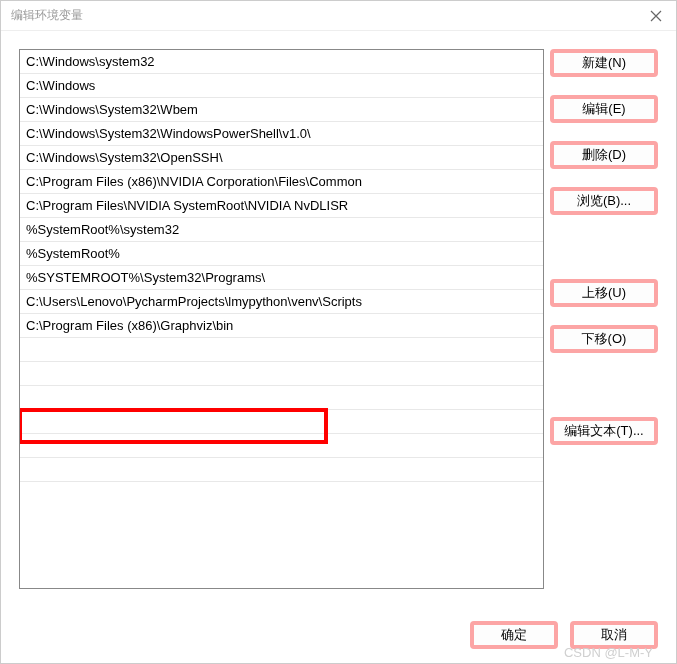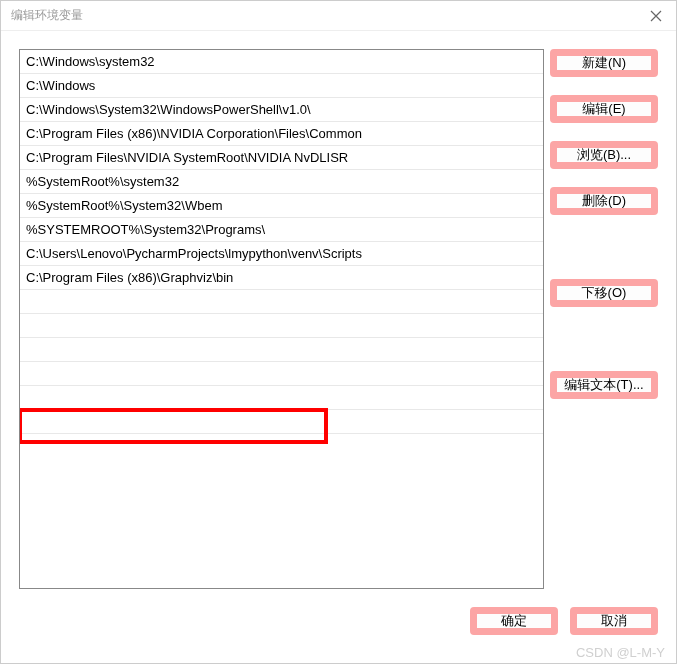--- a/index.html
+++ b/index.html
@@ -79,44 +79,44 @@
       height: 36px;
     }
     .buttons-col {
       width: 108px;
       display: flex;
       flex-direction: column;
       gap: 18px;
     }
     .btn {
       height: 28px;
-      border: 7px solid #fca5a5;
+      border: 4px solid #fca5a5;
       border-radius: 4px;
       background: #fdfdfd;
       font-size: 13px;
       color: #000;
       cursor: pointer;
       display: flex;
       align-items: center;
       justify-content: center;
     }
     .spacer { height: 28px; }
     .footer {
       height: 56px;
       display: flex;
-      align-items: flex-start;
+      align-items: flex-end;
       justify-content: flex-end;
-      padding: 0 18px 30px;
+      padding: 0 18px 14px;
       gap: 12px;
     }
     .footer .btn { width: 88px; }
     .watermark {
       position: absolute;
       bottom: 4px;
-      right: 12px;
+      right: 24px;
       font-size: 13px;
       color: #d0d0d0;
       pointer-events: none;
       text-align: center;
     }
   </style>
 </head>
 <body>
 
 <div class="window">
@@ -127,44 +127,47 @@
           <path d="M1 1 L11 11 M11 1 L1 11" stroke="#666" stroke-width="1.2" fill="none"></path>
         </svg>
     </div>
   </div>
 
   <div class="content">
     <div class="list-container">
       <div class="list-inner" id="list-inner">
           <div class="list-row">C:\Windows\system32</div>
           <div class="list-row">C:\Windows</div>
+          <div class="list-row">C:\Windows\System32\Wbem</div>
           <div class="list-row">C:\Windows\System32\WindowsPowerShell\v1.0\</div>
+          <div class="list-row">C:\Windows\System32\OpenSSH\</div>
           <div class="list-row">C:\Program Files (x86)\NVIDIA Corporation\Files\Common</div>
           <div class="list-row">C:\Program Files\NVIDIA SystemRoot\NVIDIA NvDLISR</div>
           <div class="list-row">%SystemRoot%\system32</div>
-          <div class="list-row">%SystemRoot%\System32\Wbem</div>
+          <div class="list-row">%SystemRoot%</div>
           <div class="list-row">%SYSTEMROOT%\System32\Programs\</div>
           <div class="list-row">C:\Users\Lenovo\PycharmProjects\lmypython\venv\Scripts</div>
           <div class="list-row">C:\Program Files (x86)\Graphviz\bin</div>
           <div class="list-row empty">.</div>
           <div class="list-row empty">.</div>
           <div class="list-row empty">.</div>
           <div class="list-row empty">.</div>
           <div class="list-row empty">.</div>
           <div class="list-row empty">.</div>
         </div>
       <div class="highlight-box"></div>
     </div>
 
     <div class="buttons-col">
       <button class="btn">新建(N)</button>
       <button class="btn">编辑(E)</button>
+      <button class="btn">删除(D)</button>
       <button class="btn">浏览(B)...</button>
-      <button class="btn">删除(D)</button>
       <div class="spacer"></div>
+      <button class="btn">上移(U)</button>
       <button class="btn">下移(O)</button>
       <div class="spacer"></div>
       <button class="btn">编辑文本(T)...</button>
     </div>
   </div>
 
   <div class="footer">
     <button class="btn">确定</button>
     <button class="btn">取消</button>
   </div>

